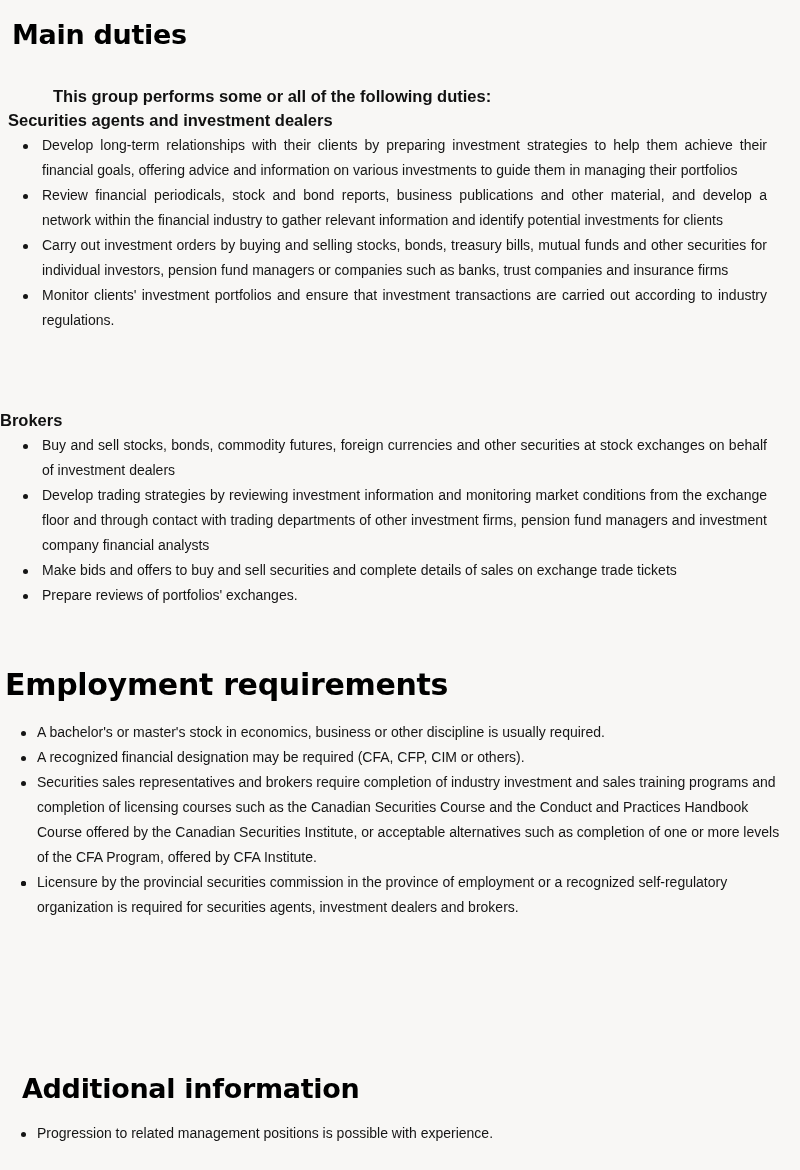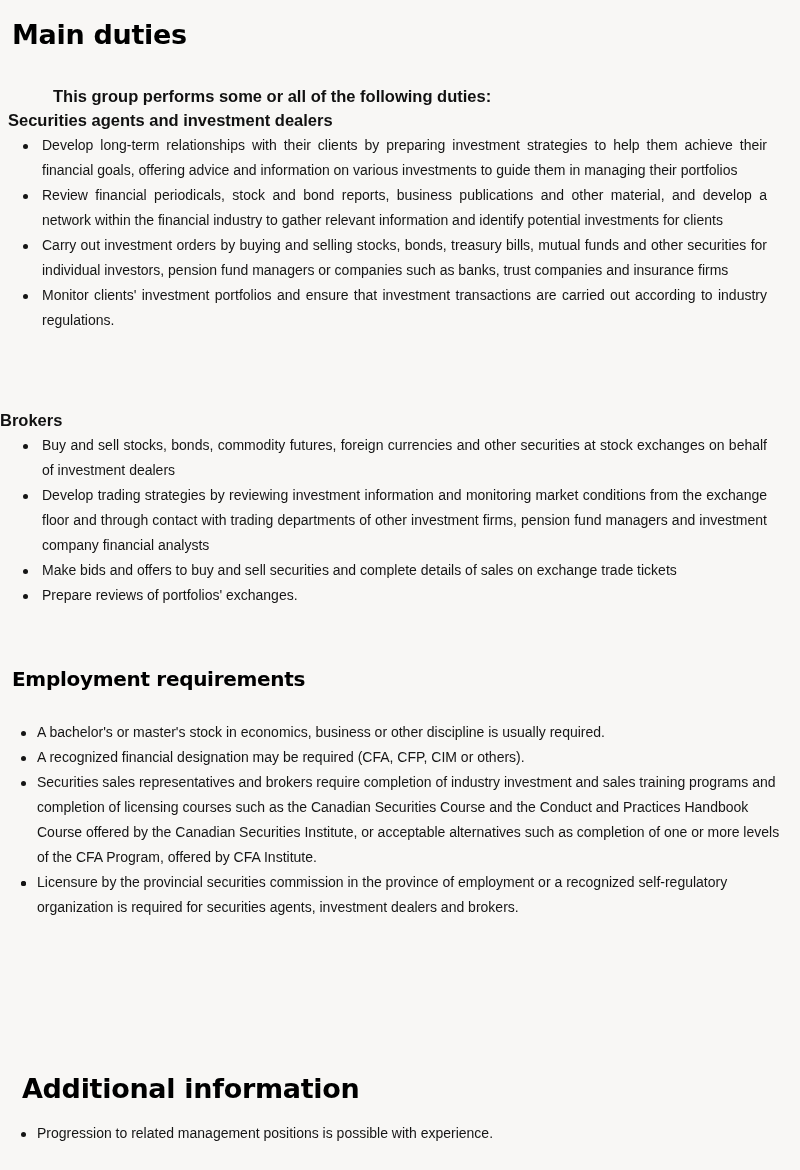--- a/index.html
+++ b/index.html
@@ -7,21 +7,21 @@
     width: 800px; height: 1170px; overflow: hidden;
     background: #f8f7f5; color: #111;
     font-family: "Liberation Sans", "DejaVu Sans", sans-serif;
     position: relative;
   }
   .h {
     position: absolute; margin: 0; font-weight: bold; color: #000000;
     font-family: "DejaVu Sans", sans-serif; letter-spacing: -0.3px;
   }
   #h-main { left: 12px; top: 19px; font-size: 27px; }
-  #h-emp { left: 12px; top: 667px; font-size: 20px; }
+  #h-emp { left: 5px; top: 667px; font-size: 30px; }
   #h-add { left: 22px; top: 1073px; font-size: 27px; }
 
   .bold { position: absolute; font-weight: bold; font-size: 16.5px; line-height: 25px; color: #111; }
   #intro { left: 12px; top: 84px; margin-left: 41px; }
   #sub1 { left: 8px; top: 108px; }
   #sub2 { left: 0; top: 408px; }
 
   ul { position: absolute; margin: 0; padding: 0; list-style: none; }
   li { position: relative; font-size: 14px; line-height: 25px; color: #151515; }
   li .dot {

